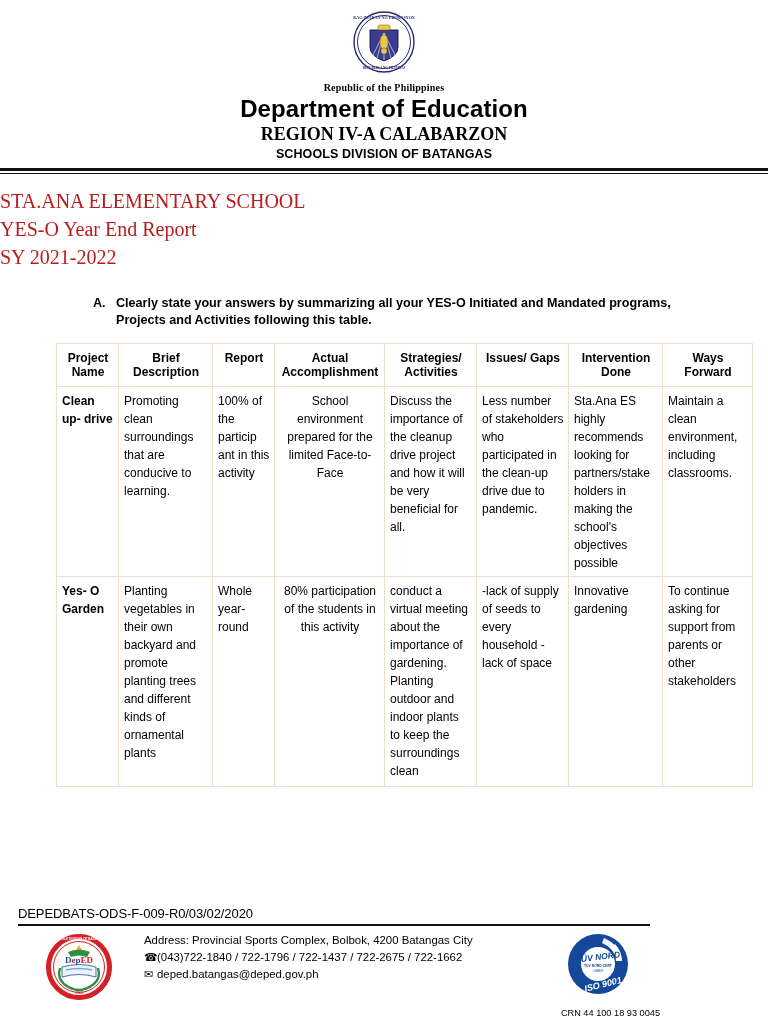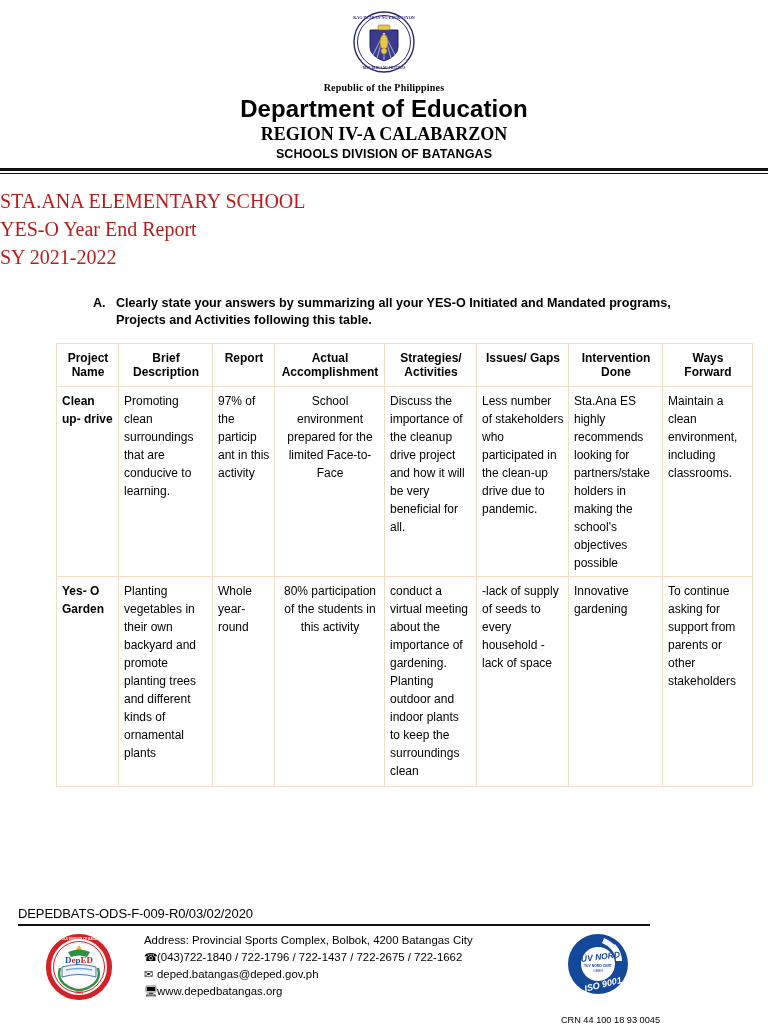--- a/index.html
+++ b/index.html
@@ -183,21 +183,21 @@
   .tuv {
     position: absolute;
     right: 30px;
     top: 4px;
     width: 76px;
     height: 68px;
   }
   .crn {
     position: absolute;
     right: 6px;
-    top: 89px;
+    top: 82px;
     font-size: 9.2px;
     white-space: nowrap;
     margin-left: 12px;
   }
 </style>
 </head>
 <body>
 
 <div class="letterhead">
 
@@ -268,21 +268,21 @@
         <th>Strategies/ Activities</th>
         <th>Issues/ Gaps</th>
         <th>Intervention Done</th>
         <th>Ways Forward</th>
       </tr>
     </thead>
     <tbody>
       <tr class="row-1">
         <td class="c-name">Clean up- drive</td>
         <td>Promoting clean surroundings that are conducive to learning.</td>
-        <td>97% of the particip ant in this activity</td>
+        <td>100% of the particip ant in this activity</td>
         <td class="c-actual">School environment prepared for the limited Face-to-Face</td>
         <td>Discuss the importance of the cleanup drive project and how it will be very beneficial for all.</td>
         <td>Less number of stakeholders who participated in the clean-up drive due to pandemic.</td>
         <td>Sta.Ana ES highly recommends looking for partners/stake holders in making the school's objectives possible</td>
         <td>Maintain a clean environment, including classrooms.</td>
       </tr>
       <tr class="row-2">
         <td class="c-name">Yes- O Garden</td>
         <td>Planting vegetables in their own backyard and promote planting trees and different kinds of ornamental plants</td>
         <td>Whole year-round</td>
@@ -322,23 +322,20 @@
     </div>
 
     <div class="contact">
       <div class="line">Address: Provincial Sports Complex, Bolbok, 4200 Batangas City</div>
       <div class="line">
         <span class="gly">☎</span><span>(043)722-1840 / 722-1796 / 722-1437 / 722-2675 / 722-1662</span>
       </div>
       <div class="line">
         <span class="gly">✉</span><span>deped.batangas@deped.gov.ph</span>
       </div>
-      <div class="line">
-        <span class="gly">🖥</span><span>www.depedbatangas.org</span>
-      </div>
     </div>
 
     <div class="tuv">
       <svg viewBox="0 0 76 68" width="76" height="68" aria-hidden="true">
         <path d="M38 4 a30 30 0 1 0 0 60 a30 30 0 0 0 0 -60 Z
                  M38 17 a17 17 0 1 1 0 34 a17 17 0 0 1 0 -34 Z" fill="#14489b" fill-rule="evenodd"></path>
         <path d="M55 14 a26 26 0 0 1 7 17 l-6 0 a20 20 0 0 0 -5 -13 Z" fill="#ffffff"></path>
         <path d="M44 8 a30 30 0 0 1 18 22 l-5 1 a25 25 0 0 0 -15 -18 Z" fill="#ffffff" opacity="0.95"></path>
         <g transform="rotate(-7 38 28)">
           <text x="38" y="30" text-anchor="middle" font-family="Liberation Sans, sans-serif" font-size="8.5" font-weight="bold" font-style="italic" fill="#14489b">TÜV NORD</text>

